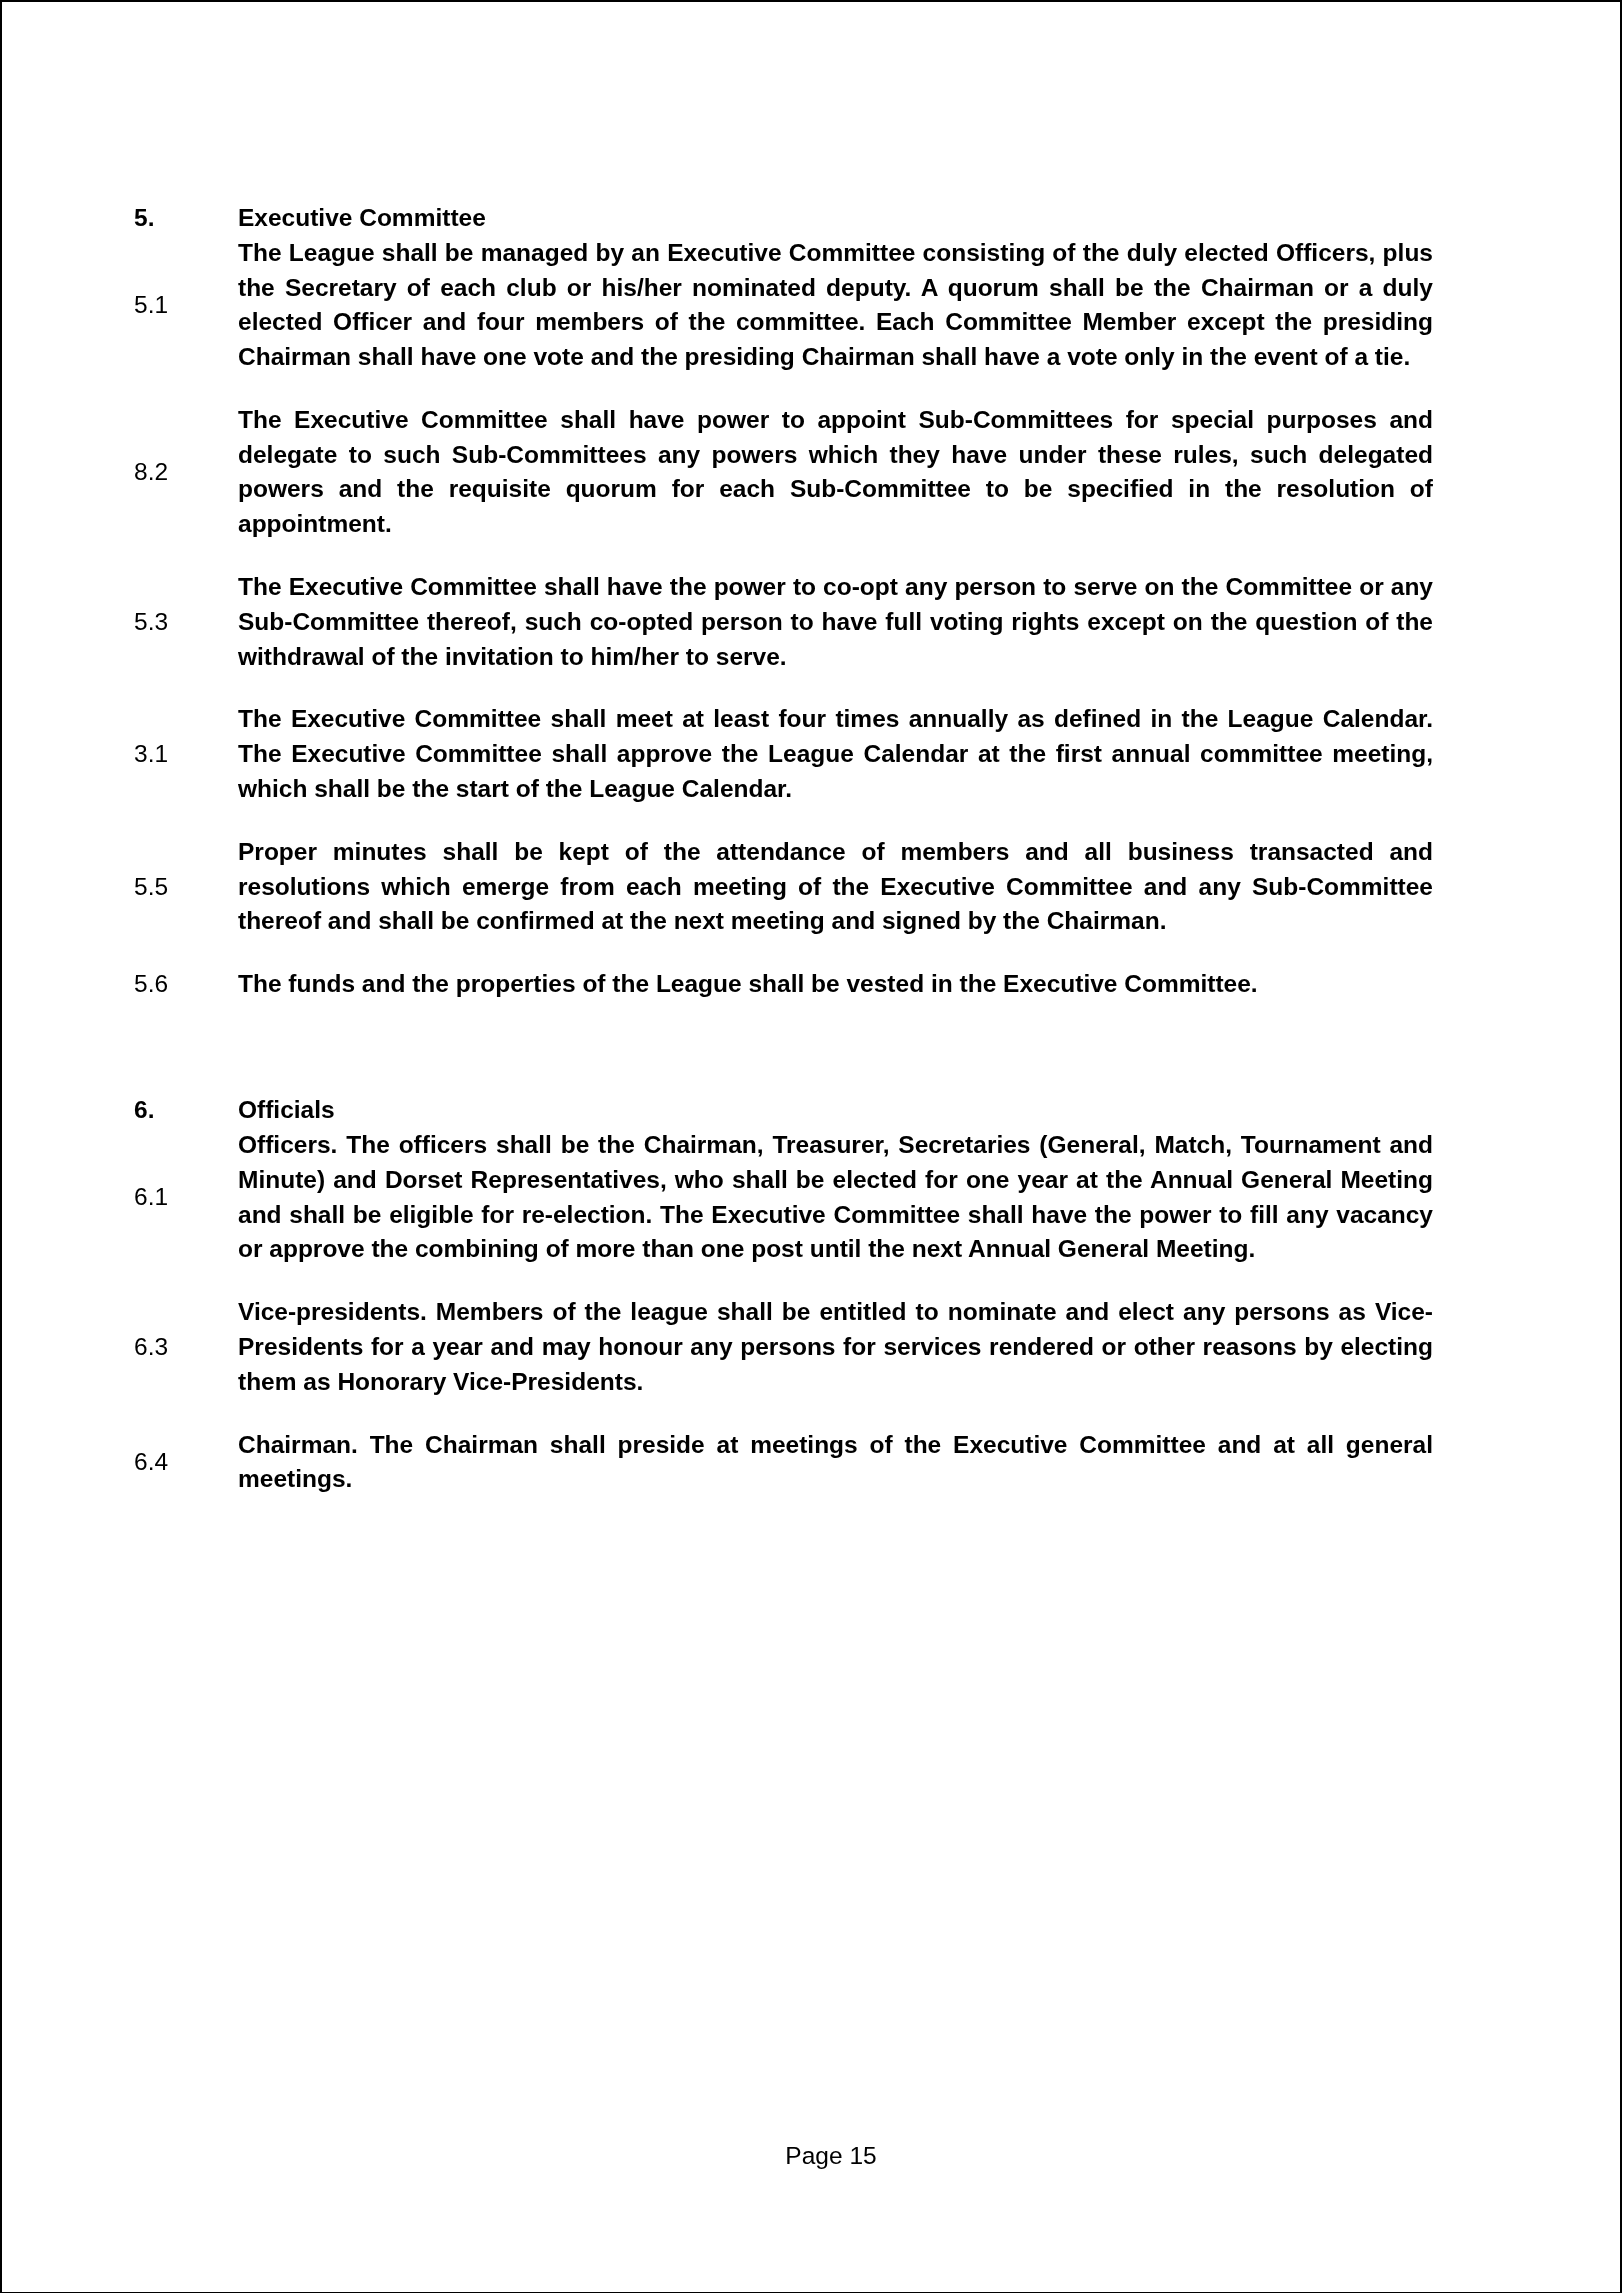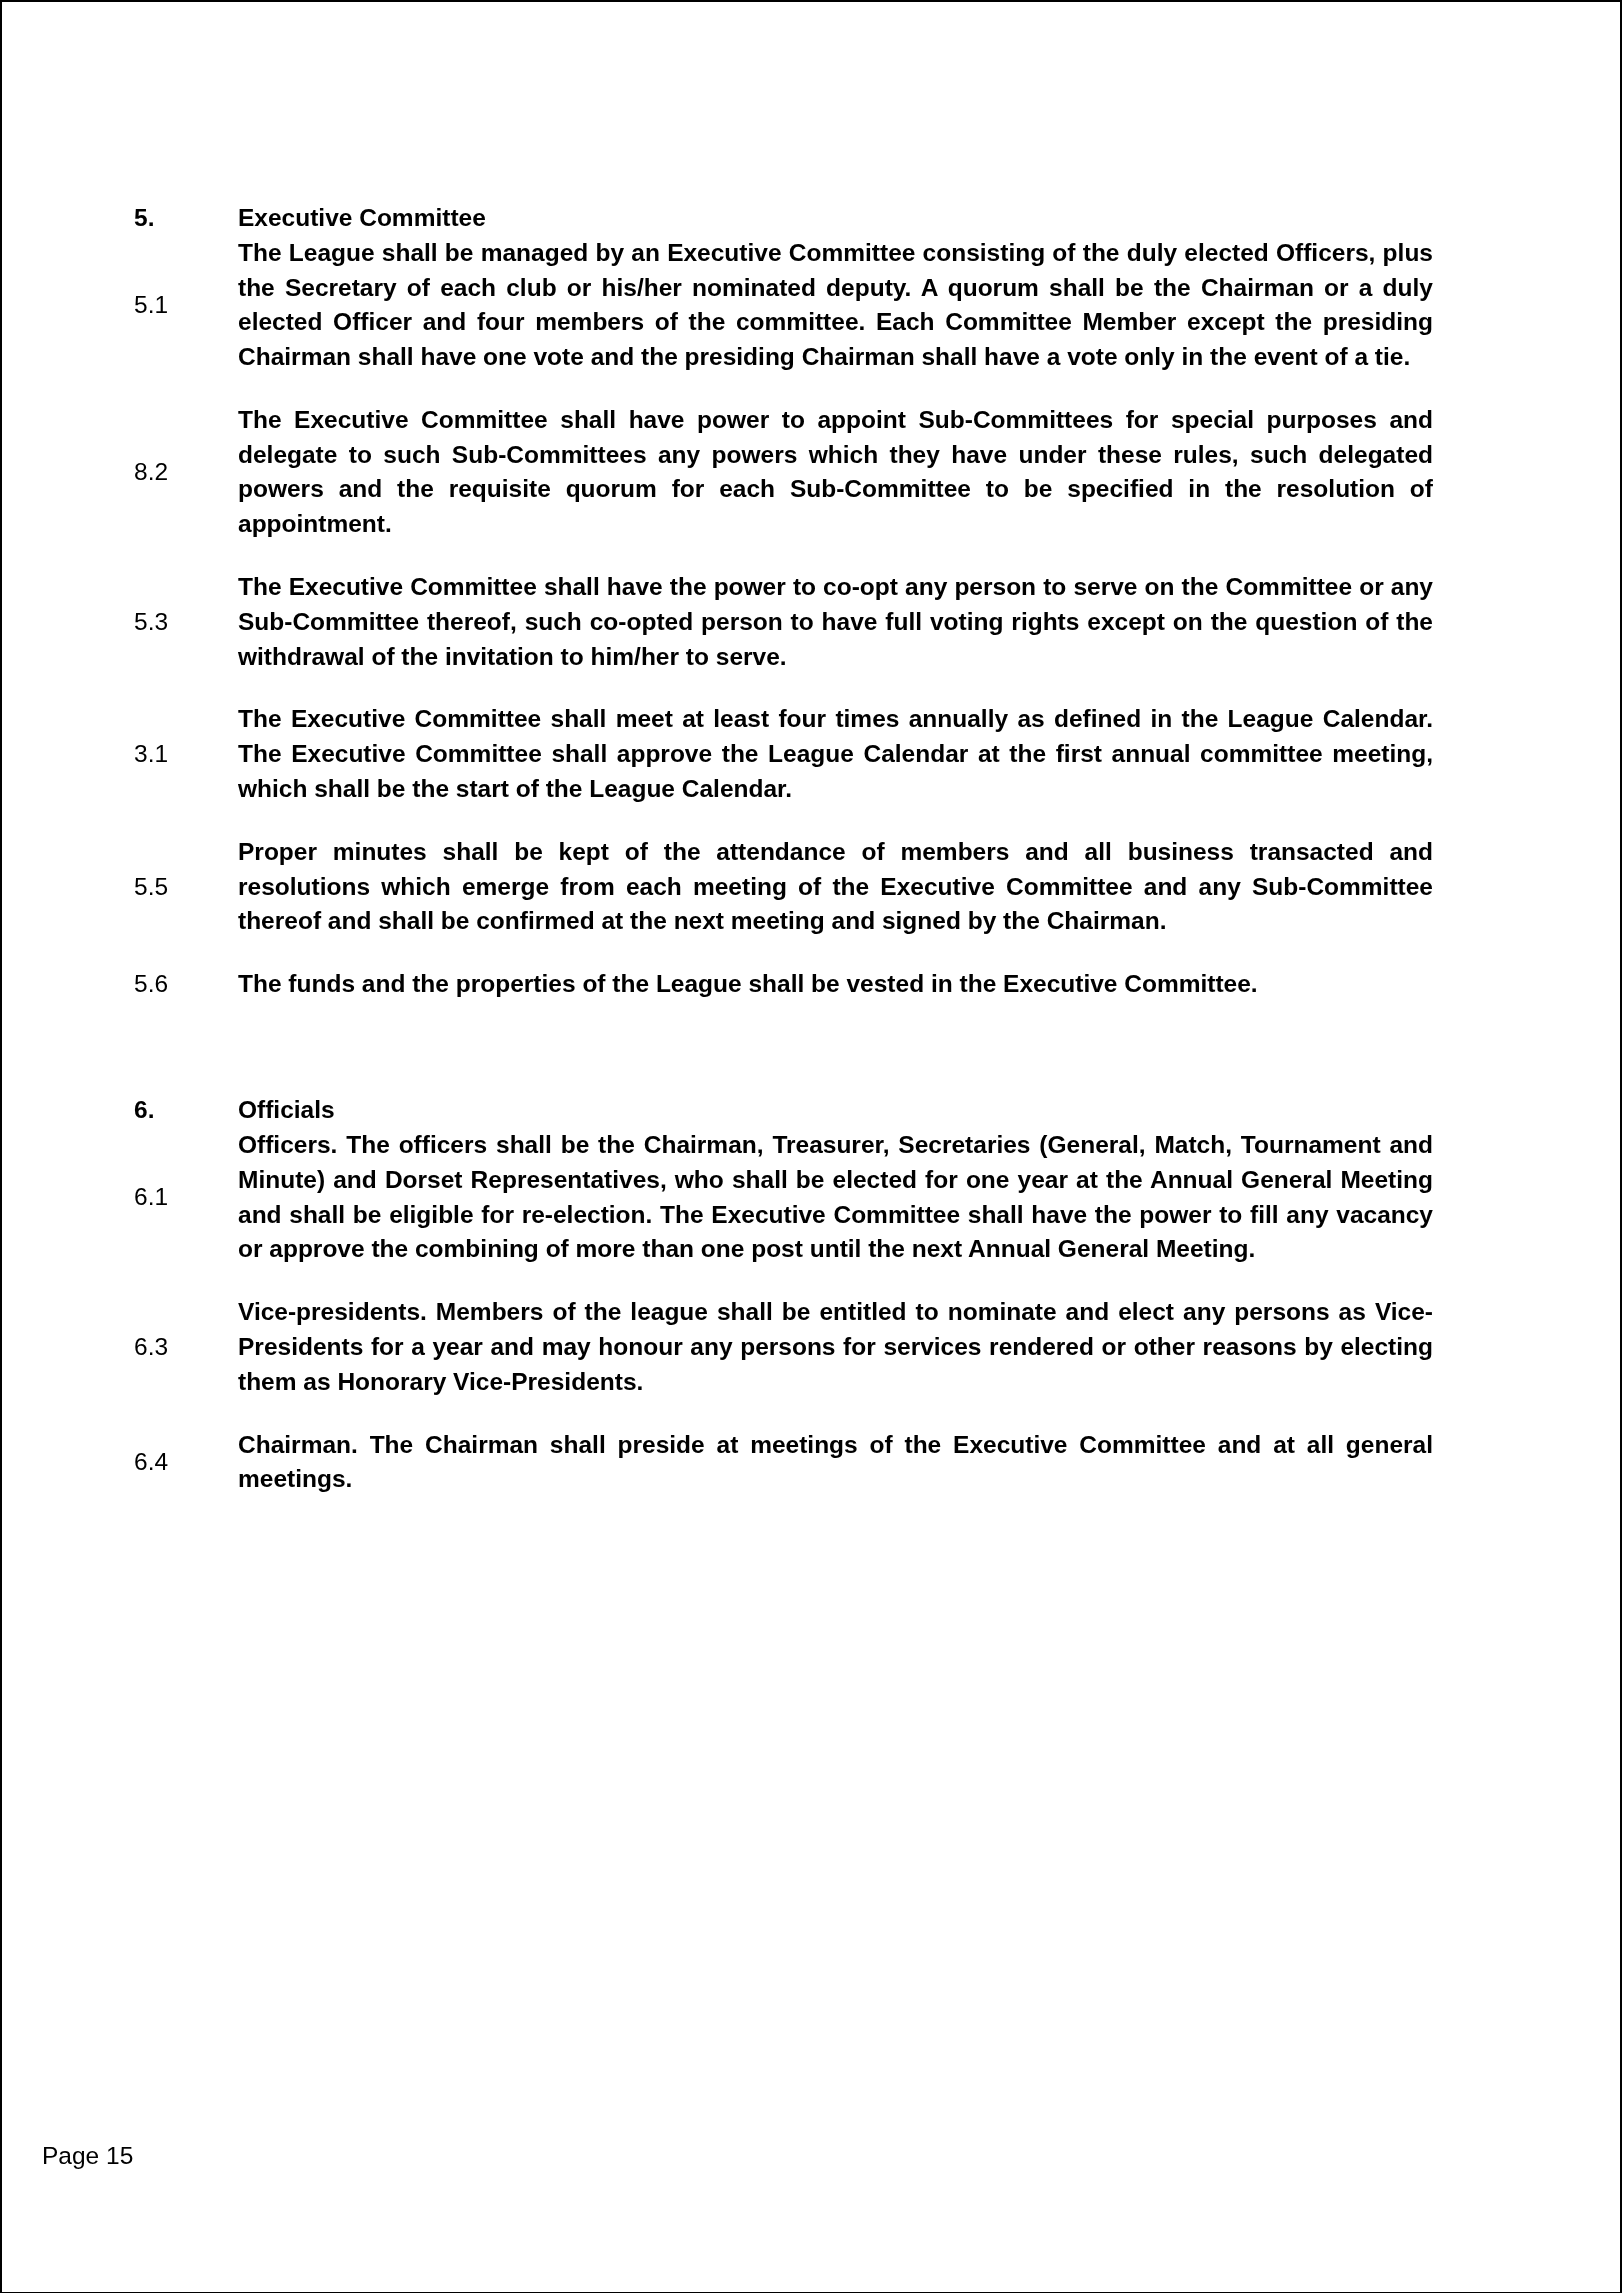--- a/index.html
+++ b/index.html
@@ -64,21 +64,21 @@
     font-weight: bold;
   }
   .gap-before-heading {
     height: 24.5px;
   }
   .footer {
     position: absolute;
     left: 0;
     right: 0;
     bottom: 122px;
-    text-align: left;
+    text-align: center;
     font-size: 24.5px;
     color: #000;
     padding-left: 40px;
   }
 </style>
 </head>
 <body>
 
 <div class="page">
   <div class="content">

